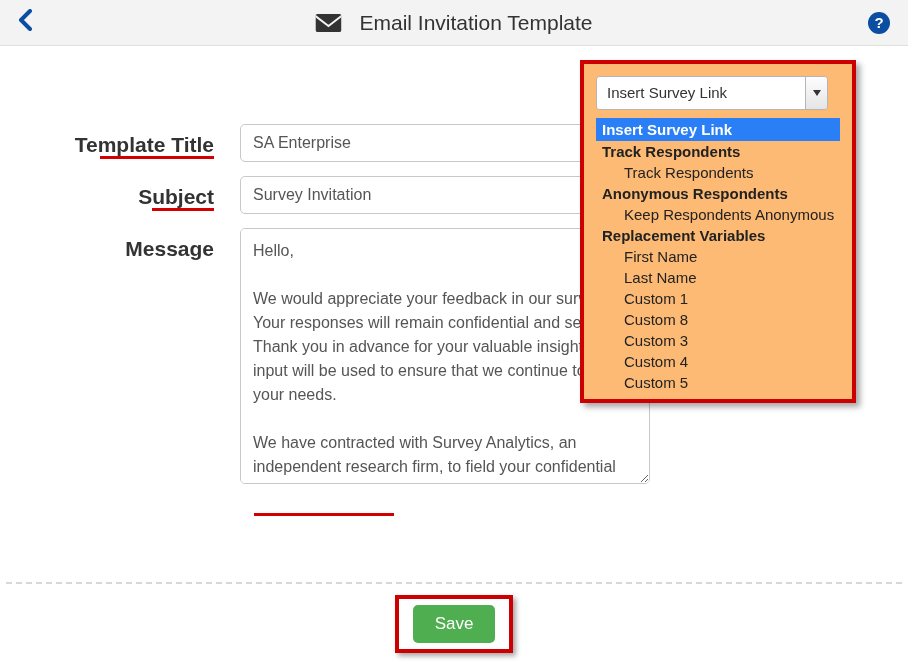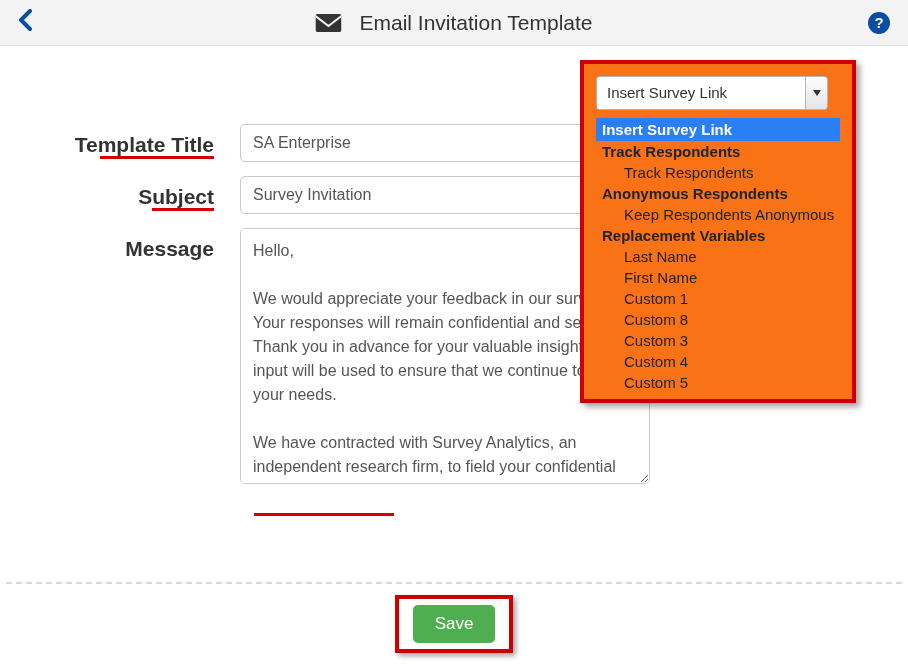--- a/index.html
+++ b/index.html
@@ -107,21 +107,21 @@
     }
     .dropdown-wrap {
       position: absolute;
       top: 60px;
       left: 580px;
       z-index: 10;
     }
     .dropdown-redbox {
       border: 4px solid #cc0000;
       padding: 12px 12px 2px 12px;
-      background: #f97316;
+      background: #fdba74;
       box-shadow: 4px 4px 6px rgba(0,0,0,0.35);
     }
     .dropdown-control {
       display: flex;
       align-items: stretch;
       border: 1px solid #b5b5b5;
       border-radius: 4px;
       overflow: hidden;
       width: 232px;
       height: 34px;
@@ -269,22 +269,22 @@
           </svg>
       </div>
     </div>
     <div class="dropdown-list">
       <div class="dd-selected">Insert Survey Link</div>
       <div class="dd-header">Track Respondents</div>
       <div class="dd-item">Track Respondents</div>
       <div class="dd-header">Anonymous Respondents</div>
       <div class="dd-item">Keep Respondents Anonymous</div>
       <div class="dd-header">Replacement Variables</div>
+      <div class="dd-item">First Name</div>
       <div class="dd-item">Last Name</div>
-      <div class="dd-item">First Name</div>
       <div class="dd-item">Custom 1</div>
       <div class="dd-item">Custom 8</div>
       <div class="dd-item">Custom 3</div>
       <div class="dd-item">Custom 4</div>
       <div class="dd-item">Custom 5</div>
     </div>
   </div>
 </div>
 
 <div class="footer">

